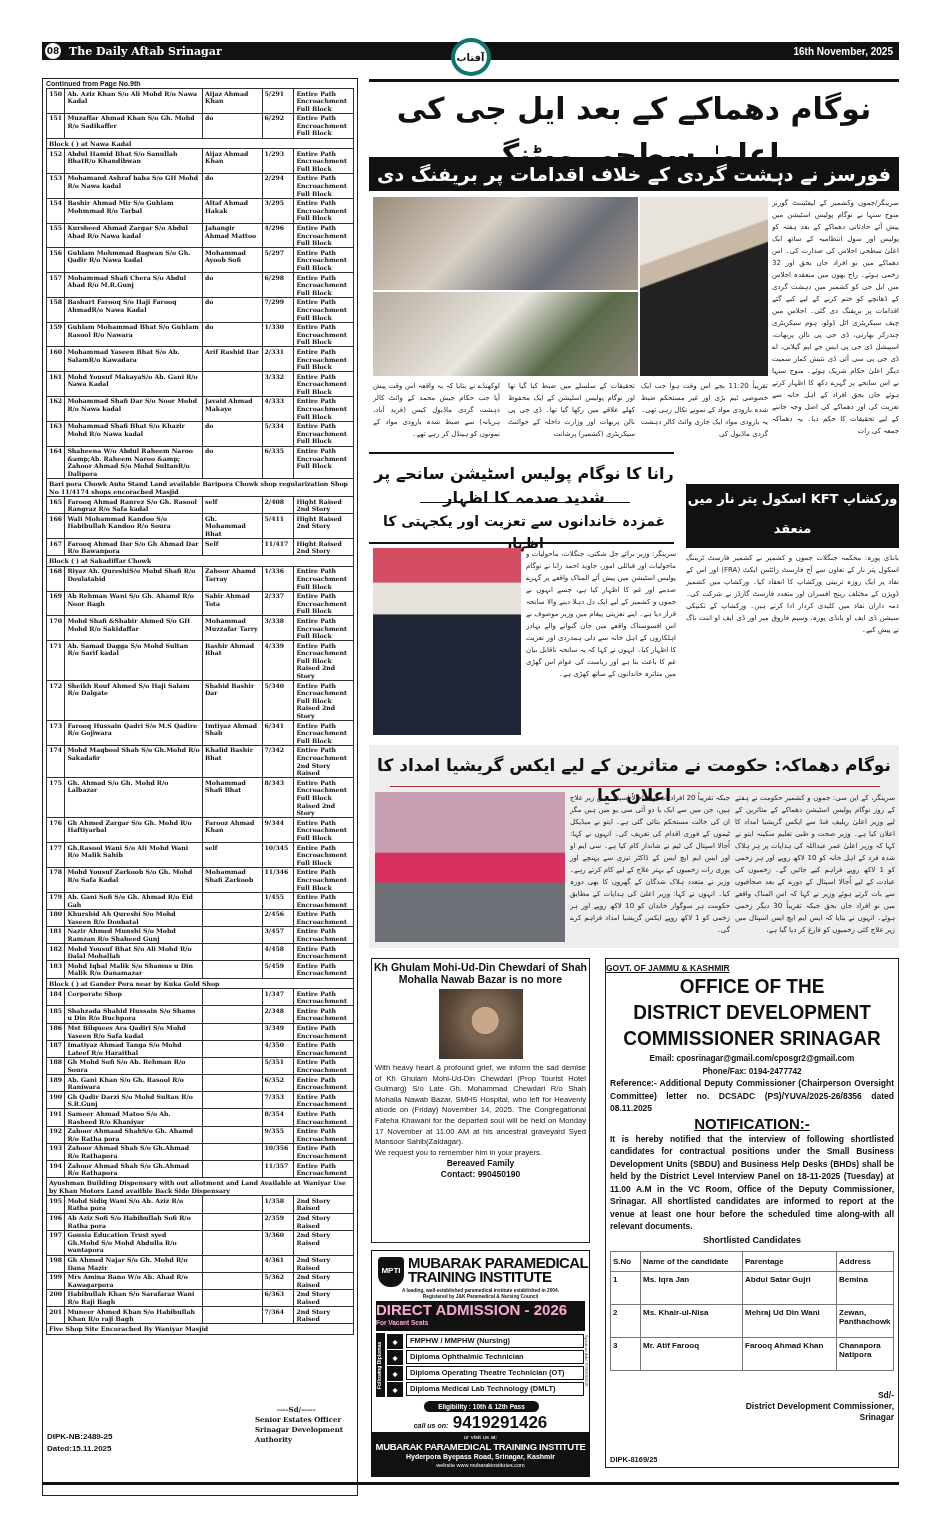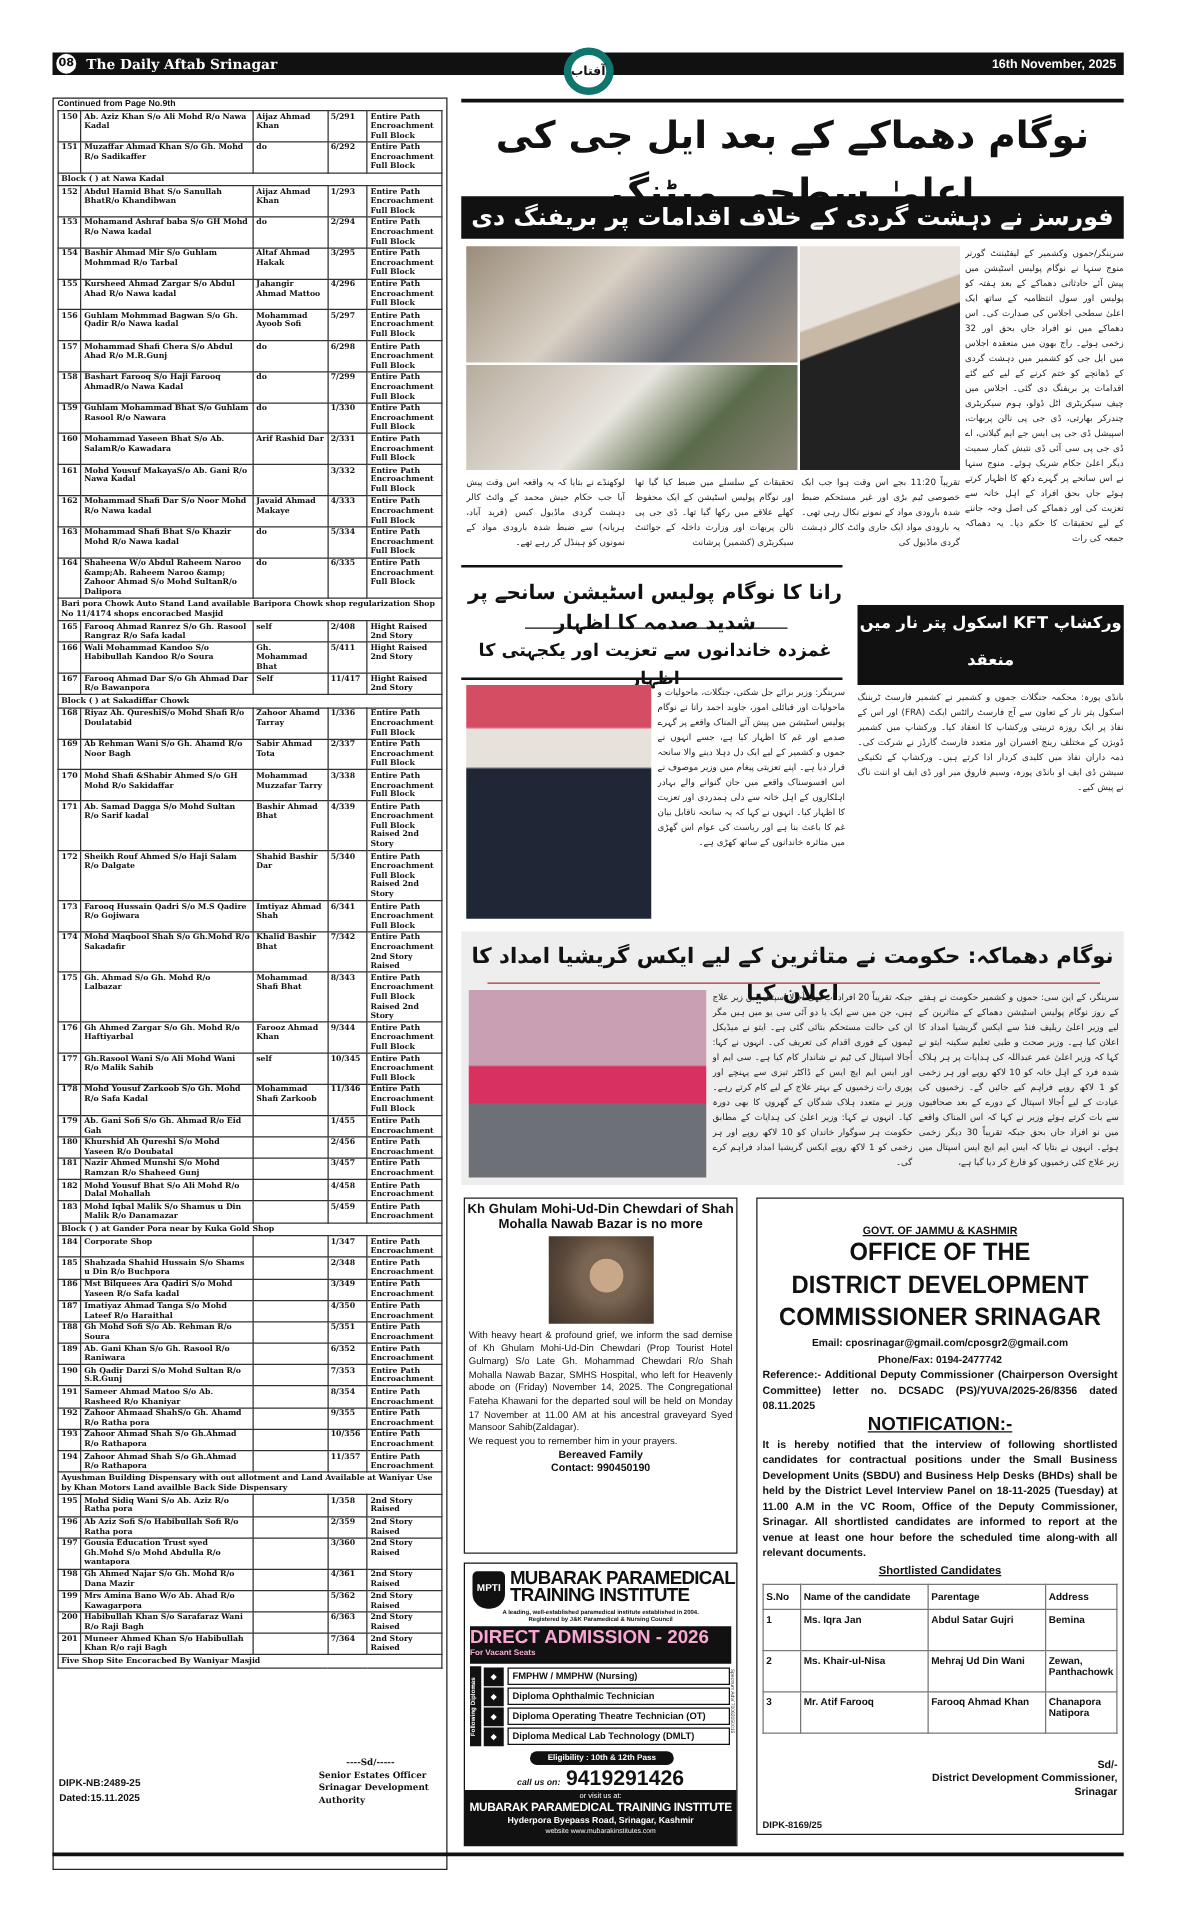--- a/index.html
+++ b/index.html
@@ -3,38 +3,38 @@
 <meta charset="utf-8">
 <style>
   * { box-sizing: border-box; margin: 0; padding: 0; }
   html, body { width: 945px; height: 1529px; background: #fff; overflow: hidden; }
   body { position: relative; font-family: "DejaVu Serif", serif; color: #111; }
 
   
   .masthead { position: absolute; left: 42px; top: 42px; width: 857px; height: 18px; background: #111; color: #fff; display: flex; align-items: center; }
   .pageno { width: 16px; height: 16px; border-radius: 50%; background: #fff; color: #111; font: bold 9px "DejaVu Sans", sans-serif; display: flex; align-items: center; justify-content: center; margin-left: 3px; }
   .paper-name { font: bold 11px "DejaVu Serif", serif; margin-left: 8px; }
-  .logo { position: absolute; left: 50%; transform: translateX(-50%); top: -4px; width: 40px; height: 38px; background: #fff; border-radius: 50%; border: 6px solid #0f766e; color: #111; font: bold 10px "DejaVu Sans", sans-serif; display: flex; align-items: center; justify-content: center; }
+  .logo { position: absolute; left: 50%; transform: translateX(-50%); top: -4px; width: 40px; height: 38px; background: #fff; border-radius: 50%; border: 4px solid #0f766e; color: #111; font: bold 10px "DejaVu Sans", sans-serif; display: flex; align-items: center; justify-content: center; }
   .issue-date { position: absolute; right: 6px; font: bold 10px "Liberation Sans", sans-serif; }
 
   
   .sda { position: absolute; left: 42px; top: 78px; width: 316px; height: 1418px; border: 1.5px solid #222; font: bold 6.2px "DejaVu Serif", serif; }
   .sda .cont { font: bold 7px "Liberation Sans", sans-serif; padding: 1px 3px; }
   .sda table { border-collapse: collapse; width: 308px; margin-left: 3px; }
   .sda td { border: 1px solid #333; vertical-align: top; padding: 0.5px 2px; line-height: 7.6px; }
   .sda td.sno { width: 15px; text-align: center; }
   .sda td.nm { width: 134px; }
   .sda td.ow { width: 58px; }
   .sda td.pl { width: 31px; }
   .sda td.rm { width: 58px; }
   .sda tr.block td { padding: 1px 2px; }
   .sda .foot { position: absolute; left: 4px; right: 4px; bottom: 20px; height: 70px; }
   .sda .sd { position: absolute; left: 208px; top: 0; font: bold 7px "DejaVu Serif", serif; line-height: 10px; }
   .sda .sd div:first-child { padding-left: 22px; }
-  .sda .dipk { position: absolute; left: 0; top: 16px; font: bold 8px "Liberation Sans", sans-serif; line-height: 12px; text-align: center; }
+  .sda .dipk { position: absolute; left: 0; top: 26px; font: bold 8px "Liberation Sans", sans-serif; line-height: 12px; }
 
   
   .urdu { direction: rtl; font-family: "DejaVu Sans", sans-serif; }
   .rule-top { position: absolute; left: 369px; top: 79px; width: 530px; height: 3px; background: #111; }
   .hl1 { position: absolute; left: 369px; top: 86px; width: 530px; text-align: center; font: bold 30px "DejaVu Sans", sans-serif; line-height: 46px; }
   .hl2 { position: absolute; left: 369px; top: 157px; width: 530px; height: 34px; background: #111; color: #fff; text-align: center; font: bold 19px "DejaVu Sans", sans-serif; line-height: 34px; }
   .photo { position: absolute; background: linear-gradient(135deg,#9a8c7b,#d8d0c4 40%,#6b6e77 70%,#a99b8c); }
   .body-u { position: absolute; font-size: 7px; line-height: 12px; color: #222; text-align: justify; }
   .hr { position: absolute; height: 2px; background: #111; }
   .hl3 { position: absolute; left: 369px; top: 508px; width: 310px; text-align: center; font: bold 16px "DejaVu Sans", sans-serif; line-height: 24px; }
@@ -70,26 +70,26 @@
   .mpti .call .c1 { font: italic bold 7px "Liberation Sans", sans-serif; }
   .mpti .call .c2 { font: bold 17px "Liberation Sans", sans-serif; }
   .mpti .vbox { position: absolute; left: 0; right: 0; bottom: 0; height: 44px; background: #111; color: #fff; text-align: center; }
   .mpti .vbox .v1 { font: 6px "Liberation Sans", sans-serif; line-height: 8px; margin-top: 1px; }
   .mpti .vbox .v2 { font: bold 9.5px "Liberation Sans", sans-serif; line-height: 11px; letter-spacing: -0.3px; }
   .mpti .vbox .v3 { font: bold 7px "Liberation Sans", sans-serif; line-height: 9px; }
   .mpti .vbox .v4 { font: 5.5px "Liberation Sans", sans-serif; line-height: 8px; }
 
   
   .ddc { position: absolute; left: 605px; top: 958px; width: 294px; height: 510px; border: 1.5px solid #222; font-family: "Liberation Sans", sans-serif; }
-  .ddc .gov { text-align: center; font: bold 8.5px "Liberation Sans", sans-serif; text-decoration: underline; margin-top: 20px; }
+  .ddc .gov { text-align: left; font: bold 8.5px "Liberation Sans", sans-serif; text-decoration: underline; margin-top: 4px; }
   .ddc .off { text-align: center; font: bold 20px "Liberation Sans", sans-serif; line-height: 26px; transform: scaleX(0.95); }
   .ddc .contact { text-align: center; font: bold 8.2px "Liberation Sans", sans-serif; line-height: 11px; margin-top: 2px; }
   .ddc .para { font: bold 8.5px "Liberation Sans", sans-serif; line-height: 12.5px; text-align: justify; padding: 0 4px; }
   .ddc .notif { text-align: center; font: bold 15px "Liberation Sans", sans-serif; text-decoration: underline; line-height: 18px; }
-  .ddc .short { text-align: center; font: bold 9px "Liberation Sans", sans-serif; text-decoration: underline; line-height: 14px; }
+  .ddc .short { text-align: center; font: bold 9px "Liberation Sans", sans-serif; line-height: 14px; }
   .ddc table { border-collapse: collapse; margin: 4px 4px 0; width: 284px; font: bold 8px "Liberation Sans", sans-serif; }
   .ddc th, .ddc td { border: 1px solid #777; text-align: left; padding: 3px 2px; vertical-align: top; }
   .ddc th { padding: 5px 2px; }
   .ddc td { height: 33px; }
   .ddc .sig { text-align: right; font: bold 8.5px "Liberation Sans", sans-serif; line-height: 11px; padding-right: 4px; margin-top: 19px; }
   .ddc .dipk { position: absolute; left: 4px; bottom: 3px; font: bold 7.5px "Liberation Sans", sans-serif; }
 
   .bottom-rule { position: absolute; left: 42px; top: 1482px; width: 857px; height: 3px; background: #111; }
 </style>
 </head>

